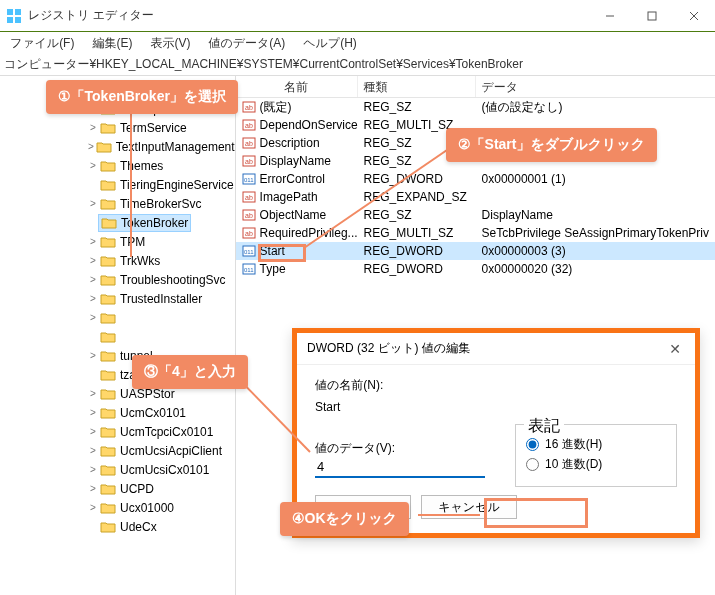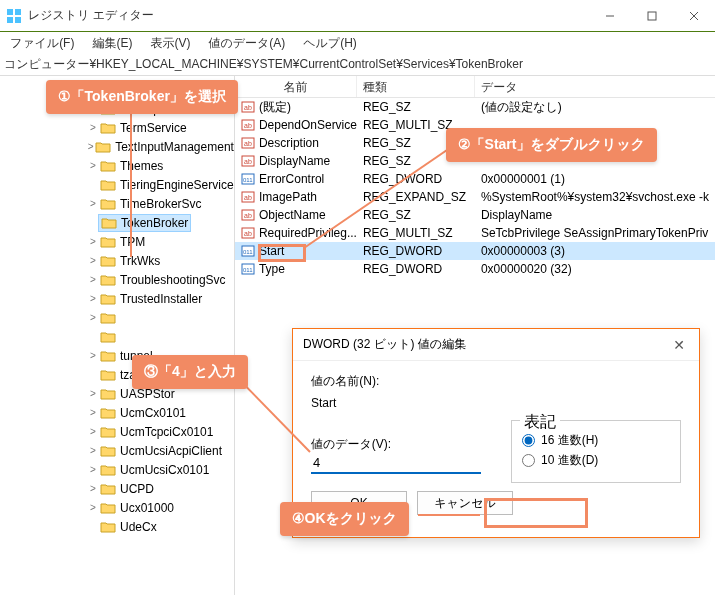--- a/index.html
+++ b/index.html
@@ -31,21 +31,21 @@
 .col-data { flex:1; }
 .rows { font-size: 12px; }
 .row { display: flex; height: 18px; align-items: center; white-space: nowrap; }
 .row .cell { padding:0 6px; overflow:hidden; text-overflow:ellipsis; }
 .row .c-name { width:122px; display:flex; align-items:center; gap:4px; }
 .row .c-type { width:118px; }
 .row .c-data { flex:1; }
 .row.sel { background:#cce8ff; }
 .valicon { width:14px; height:14px; display:inline-flex; align-items:center; justify-content:center; }
 
-.dialog { position:absolute; left:292px; top:328px; width:408px; height:210px; background:#fff; border:1px solid #f97316; box-shadow:0 4px 12px rgba(0,0,0,0.15); }
+.dialog { position:absolute; left:292px; top:328px; width:408px; height:210px; background:#fff; border:5px solid #f97316; box-shadow:0 4px 12px rgba(0,0,0,0.15); }
 .dialog .dlgtitle { height:32px; display:flex; align-items:center; padding:0 10px; font-size:12px; border-bottom:1px solid #eee;}
 .dialog .dlgtitle .t { flex:1; }
 .dialog .dlgtitle .x { color:#555; font-size:14px; padding:4px;}
 .dialog .body { padding:8px 18px; font-size:12px; }
 .dialog .body .lbl { margin-top:4px; }
 .dialog .namebox { border:none; border-bottom:0; padding:4px 0; margin-top:2px;}
 .dialog .datarow { display:flex; align-items:flex-start; margin-top:18px; gap:30px;}
 .dialog .datain { width:170px; border:none; border-bottom:2px solid #0067c0; padding:2px 2px; font-size:13px; outline:none;}
 .dialog .radiogrp { border:1px solid #ccc; width:170px; padding:8px 10px 10px; position:relative; margin-top:-12px;}
 .dialog .radiogrp .legend { position:absolute; top:-9px; left:8px; background:#fff; padding:0 4px; font-size:16px;}
@@ -400,21 +400,20 @@
           <div class="cell c-name">
             <span class="valicon">
               <svg width="14" height="14">
                 <rect x="1" y="2" width="12" height="10" fill="#fff" stroke="#cc4a3a"></rect>
                 <text x="3" y="10" font-size="7" fill="#cc4a3a" font-family="Arial">ab</text>
               </svg>
             </span>
             <span>ImagePath</span>
           </div>
           <div class="cell c-type">REG_EXPAND_SZ</div>
-          <div class="cell c-data">%SystemRoot%¥system32¥svchost.exe -k</div>
         </div>
         <div class="row">
           <div class="cell c-name">
             <span class="valicon">
               <svg width="14" height="14">
                 <rect x="1" y="2" width="12" height="10" fill="#fff" stroke="#cc4a3a"></rect>
                 <text x="3" y="10" font-size="7" fill="#cc4a3a" font-family="Arial">ab</text>
               </svg>
             </span>
             <span>ObjectName</span>

